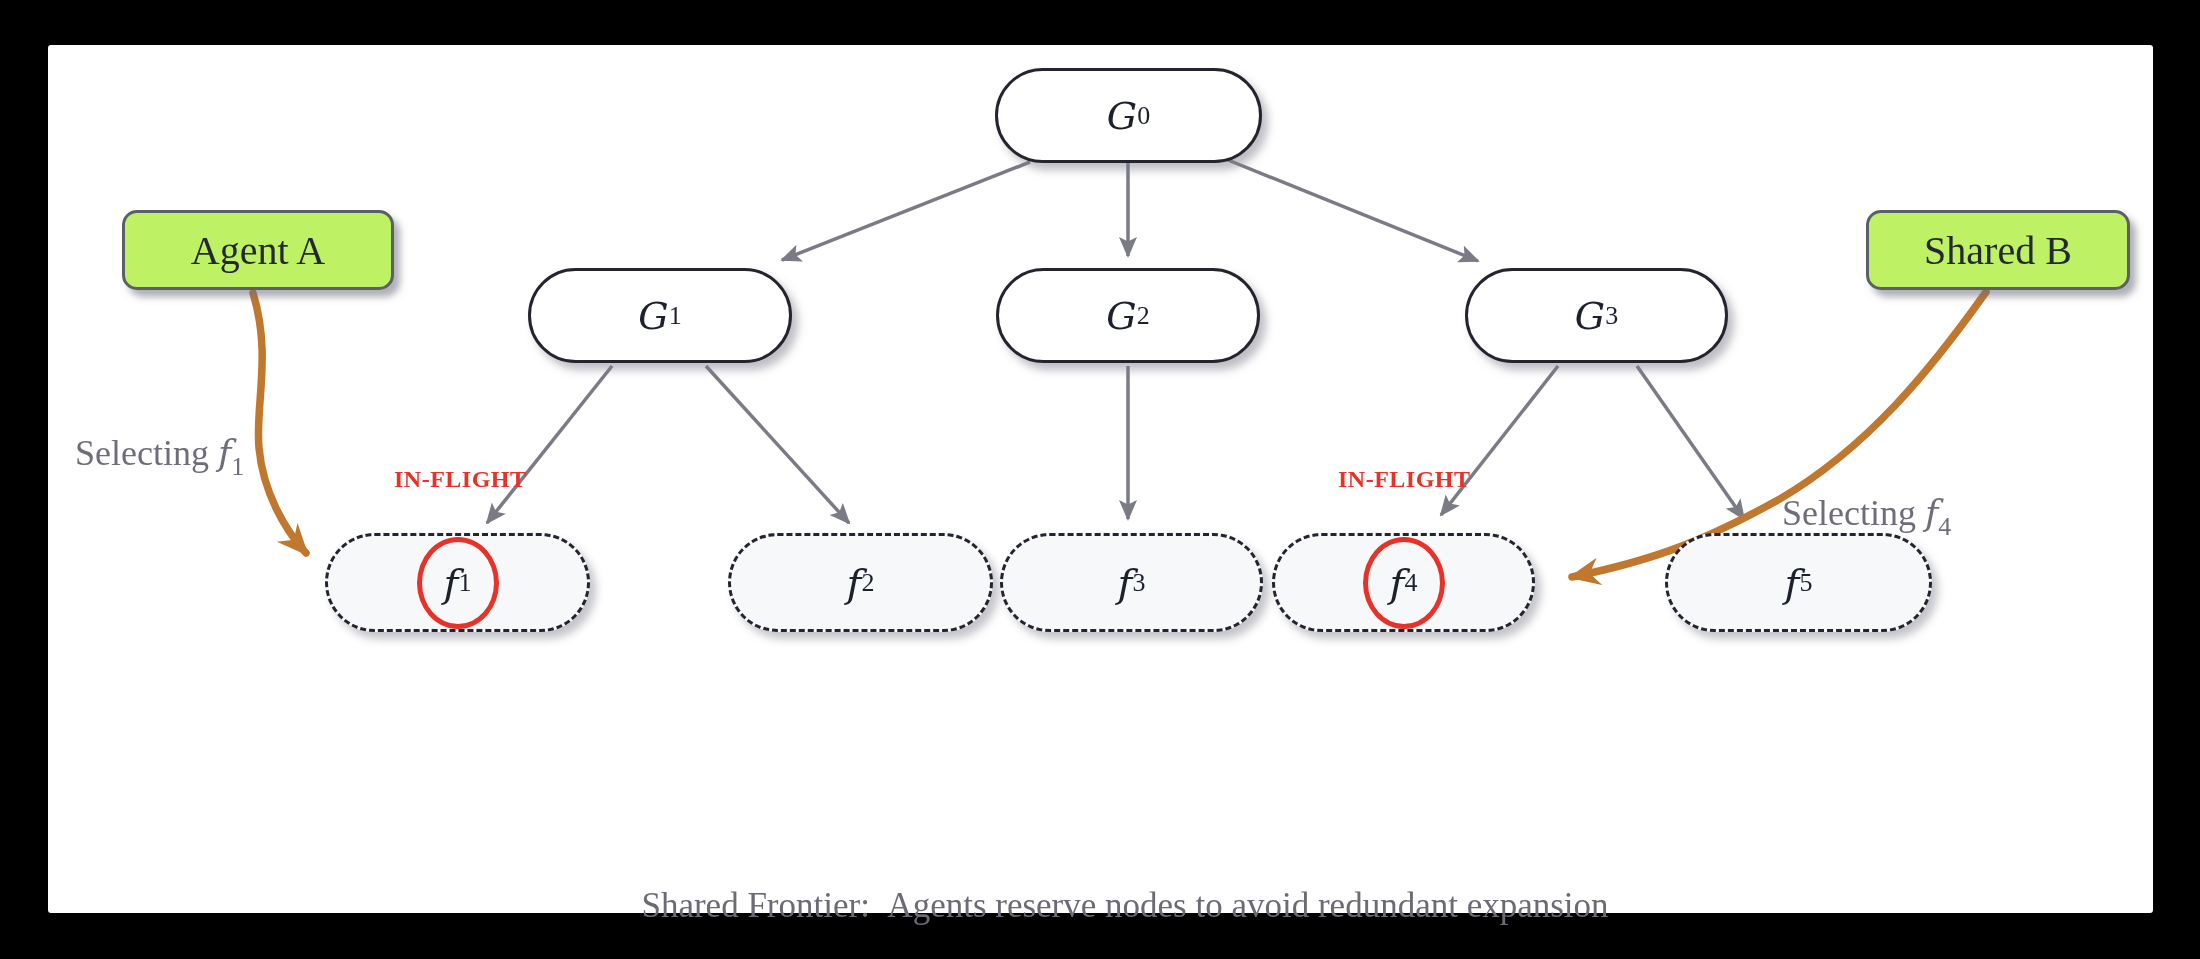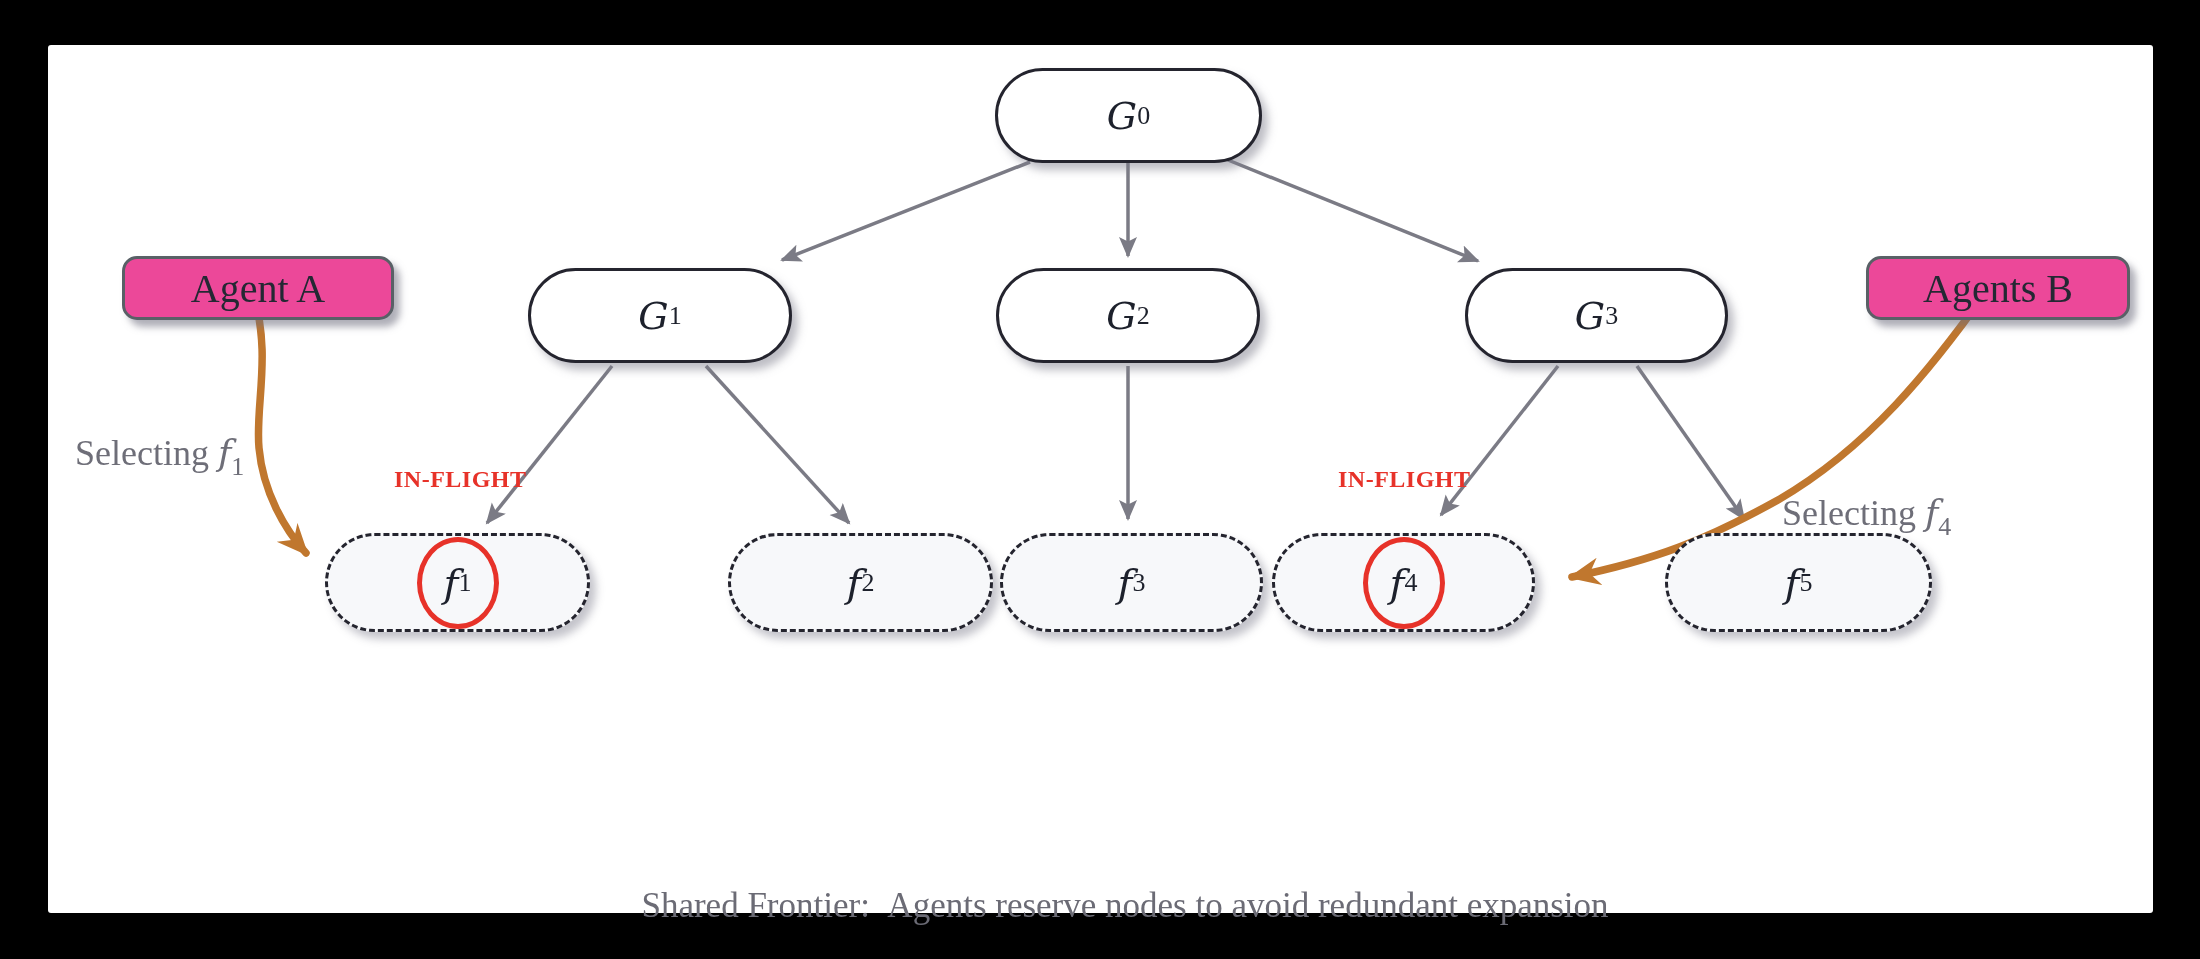--- a/index.html
+++ b/index.html
@@ -21,24 +21,24 @@
   }
   .fnode{
     position:absolute;box-sizing:border-box;height:99px;border:3.5px dashed #24242e;
     border-radius:50px;background:#f7f8fa;display:flex;align-items:center;justify-content:center;
     box-shadow:6px 7px 8px rgba(125,125,140,.45);
     font-size:40px;color:#1d212c;
   }
   .mathvar{font-style:italic;font-family:"DejaVu Serif",serif;}
   .gnode sub,.fnode sub,.sel sub{font-size:26px;font-style:normal;line-height:0;vertical-align:-10px;}
   .agent{
-    position:absolute;box-sizing:border-box;height:64px;border:3px solid #596066;
-    border-radius:15px;background:#ec4899;display:flex;align-items:center;justify-content:center;
+    position:absolute;box-sizing:border-box;height:80px;border:3px solid #596066;
+    border-radius:15px;background:#bef264;display:flex;align-items:center;justify-content:center;
     box-shadow:6px 7px 7px rgba(110,110,125,.55);
-    font-size:40px;color:#242833;margin-top:46px;
+    font-size:40px;color:#242833;
   }
   .circled{
     position:relative;display:flex;align-items:center;justify-content:center;
     width:72px;height:82px;border:5px solid #e73229;border-radius:50%;
   }
   .inflight{
     position:absolute;font-size:24px;font-weight:bold;color:#e73229;letter-spacing:.5px;
     white-space:nowrap;
     text-align:center;
   }
@@ -80,21 +80,21 @@
     <g stroke="#c0772e" stroke-width="7.5" fill="none" stroke-linecap="round">
       <path d="M253,293 C272,355 255,405 259,448 C263,492 285,530 306,553" marker-end="url(#orangehead)"></path>
       <path d="M1986,292 C1932,368 1868,448 1778,500 C1706,540 1655,560 1572,577" marker-end="url(#orangehead)"></path>
     </g>
   </svg>
 
   <div class="agent" style="left:122px;top:210px;width:272px;">
     <span>Agent A</span>
   </div>
   <div class="agent" style="left:1866px;top:210px;width:264px;">
-    <span>Agents B</span>
+    <span>Shared B</span>
   </div>
 
   <div class="gnode" style="left:995px;top:68px;width:267px;">
     <span class="mathvar">G</span>
       <sub>0</sub>
   </div>
   <div class="gnode" style="left:528px;top:268px;width:264px;">
     <span class="mathvar">G</span>
       <sub>1</sub>
   </div>

